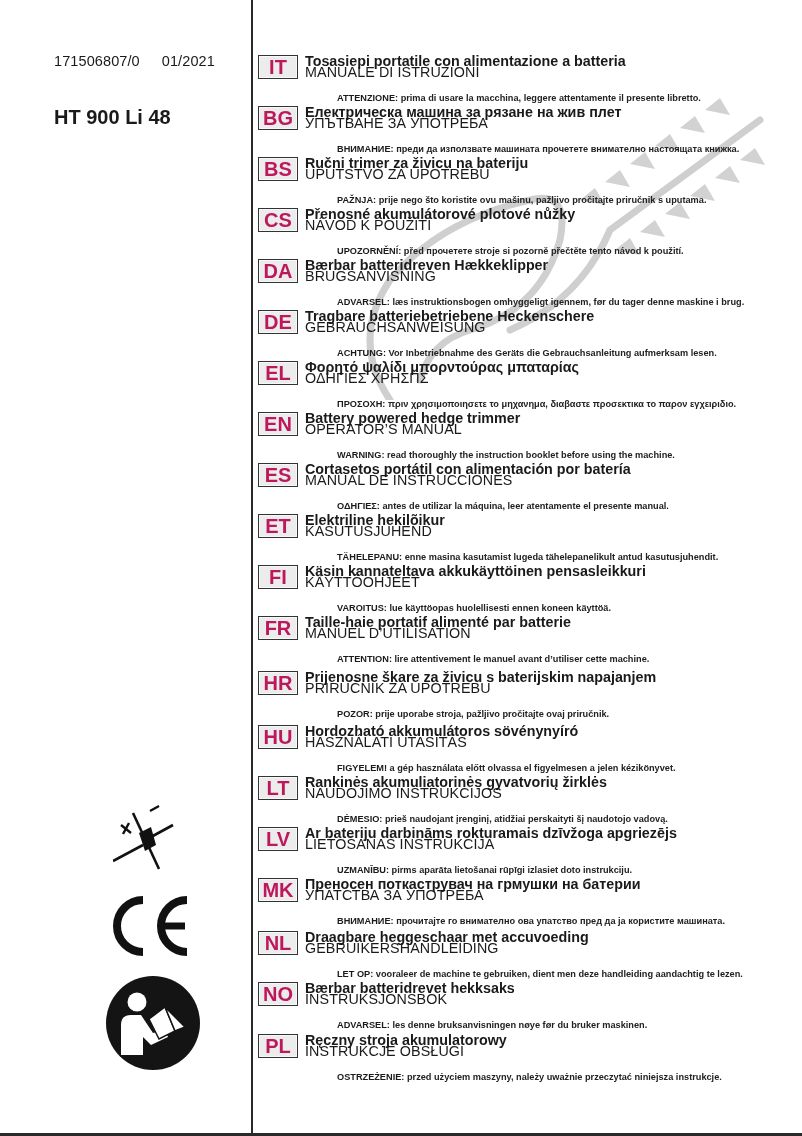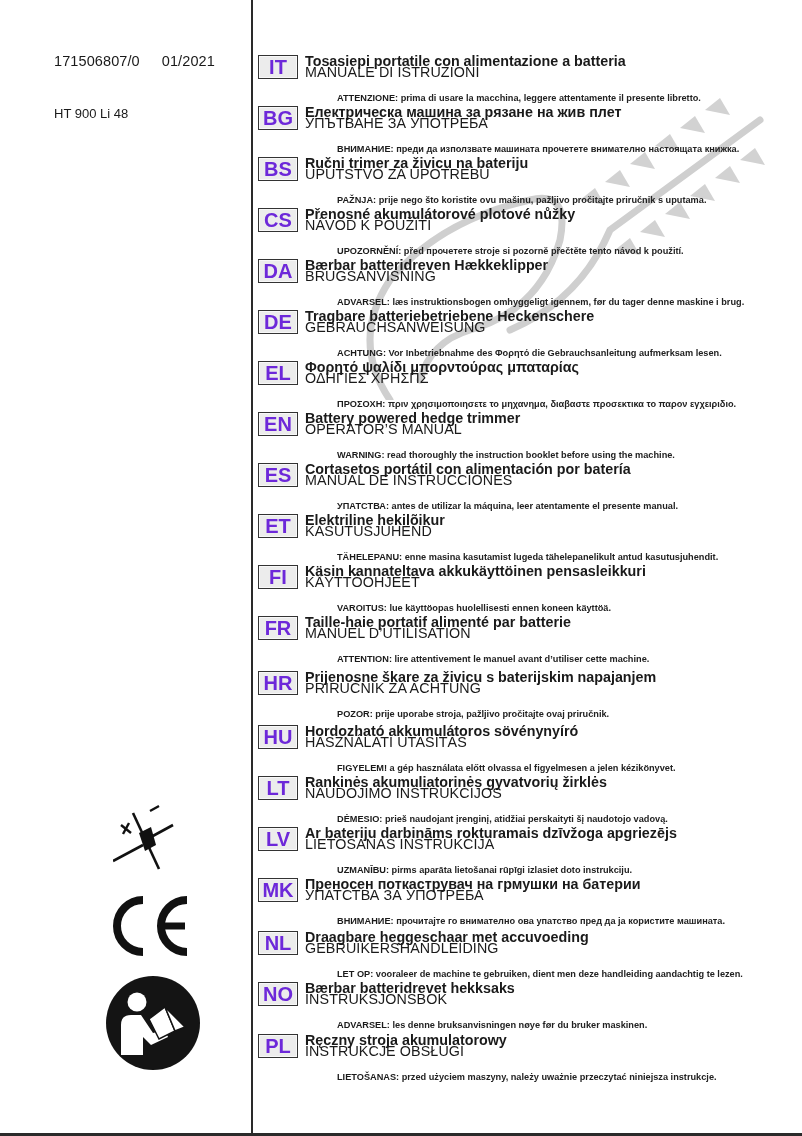--- a/index.html
+++ b/index.html
@@ -3,32 +3,32 @@
 <meta charset="utf-8">
 <style>
   html, body { margin:0; padding:0; background:#ffffff; }
   body { width:802px; height:1136px; position:relative; overflow:hidden;
          font-family:"Liberation Sans", sans-serif; color:#1a1a1a; }
   .divider { position:absolute; left:251px; top:0; width:2px; height:1133px; background:#2a2a2a; }
   .bottom-rule { position:absolute; left:0; top:1133px; width:802px; height:3px; background:#2a2a2a; }
   .left-col { position:absolute; left:0; top:0; width:251px; height:1133px; }
   .doc-code { position:absolute; left:54px; top:53px; font-size:14.5px; letter-spacing:0.1px; }
   .doc-code span + span { margin-left:22px;margin-top:24px; }
-  .model { position:absolute; left:54px; top:106px; font-size:13px; font-weight:normal; }
+  .model { position:absolute; left:54px; top:106px; font-size:20px; font-weight:bold; }
   .icon-battery { position:absolute; left:113px; top:803px; width:64px; height:74px; }
   .icon-ce { position:absolute; left:113px; top:896px; width:80px; height:60px; }
   .icon-manual { position:absolute; left:105px; top:975px; width:96px; height:96px; }
 
   .watermark { position:absolute; left:330px; top:80px; width:460px; height:320px; pointer-events:none; }
 
   .entries { position:absolute; left:258px; top:53px; width:540px; }
   .entry { position:absolute; left:0; width:540px; }
   .code { position:absolute; left:0; top:2px; width:38px; height:22px;
           border:1.5px solid #333; background:#ececec;
-          font-weight:bold; font-size:20px; line-height:22px; text-align:center; color:#6d28d9;
+          font-weight:bold; font-size:20px; line-height:22px; text-align:center; color:#be185d;
           box-shadow: inset 0 0 0 1px #f8f8f8; }
   .title { position:absolute; left:47px; top:0; font-weight:bold; font-size:14.3px; white-space:nowrap; line-height:16px; }
   .subtitle { position:absolute; left:47px; top:11px; font-size:14.3px; white-space:nowrap; line-height:16px; letter-spacing:0.1px; }
   .warning { position:absolute; left:47px; top:40px; font-size:9.2px; white-space:nowrap; line-height:11px;margin-left:32px; }
   .warning b { font-weight:bold; }
   .warning .wtxt { font-weight:bold; color:#222; }
 </style>
 </head>
 <body>
 
@@ -114,39 +114,39 @@
     <div class="entry" style="top: 204px;">
       <div class="code">DA</div>
       <div class="title">Bærbar batteridreven Hækkeklipper</div>
       <div class="subtitle">BRUGSANVISNING</div>
       <div class="warning"><b>ADVARSEL:</b><span class="wtxt"> læs instruktionsbogen omhyggeligt igennem, før du tager denne maskine i brug.</span></div>
     </div>
     <div class="entry" style="top: 255px;">
       <div class="code">DE</div>
       <div class="title">Tragbare batteriebetriebene Heckenschere</div>
       <div class="subtitle">GEBRAUCHSANWEISUNG</div>
-      <div class="warning"><b>ACHTUNG:</b><span class="wtxt"> Vor Inbetriebnahme des Φορητό die Gebrauchsanleitung aufmerksam lesen.</span></div>
+      <div class="warning"><b>ACHTUNG:</b><span class="wtxt"> Vor Inbetriebnahme des Geräts die Gebrauchsanleitung aufmerksam lesen.</span></div>
     </div>
     <div class="entry" style="top: 306px;">
       <div class="code">EL</div>
       <div class="title">Φορητό ψαλίδι μπορντούρας μπαταρίας</div>
       <div class="subtitle">ΟΔΗΓΙΕΣ ΧΡΗΣΠΣ</div>
       <div class="warning"><b>ΠΡΟΣΟΧΗ:</b><span class="wtxt"> πριν χρησιμοποιησετε το μηχανημα, διαβαστε προσεκτικα το παρον εγχειριδιο.</span></div>
     </div>
     <div class="entry" style="top: 357px;">
       <div class="code">EN</div>
       <div class="title">Battery powered hedge trimmer</div>
       <div class="subtitle">OPERATOR’S MANUAL</div>
       <div class="warning"><b>WARNING:</b><span class="wtxt"> read thoroughly the instruction booklet before using the machine.</span></div>
     </div>
     <div class="entry" style="top: 408px;">
       <div class="code">ES</div>
       <div class="title">Cortasetos portátil con alimentación por batería</div>
       <div class="subtitle">MANUAL DE INSTRUCCIONES</div>
-      <div class="warning"><b>УПАТСТВА:</b><span class="wtxt"> antes de utilizar la máquina, leer atentamente el presente manual.</span></div>
+      <div class="warning"><b>ΟΔΗΓΙΕΣ:</b><span class="wtxt"> antes de utilizar la máquina, leer atentamente el presente manual.</span></div>
     </div>
     <div class="entry" style="top: 459px;">
       <div class="code">ET</div>
       <div class="title">Elektriline hekilõikur</div>
       <div class="subtitle">KASUTUSJUHEND</div>
       <div class="warning"><b>TÄHELEPANU:</b><span class="wtxt"> enne masina kasutamist lugeda tähelepanelikult antud kasutusjuhendit.</span></div>
     </div>
     <div class="entry" style="top: 510px;">
       <div class="code">FI</div>
       <div class="title">Käsin kannateltava akkukäyttöinen pensasleikkuri</div>
@@ -155,21 +155,21 @@
     </div>
     <div class="entry" style="top: 561px;">
       <div class="code">FR</div>
       <div class="title">Taille-haie portatif alimenté par batterie</div>
       <div class="subtitle">MANUEL D’UTILISATION</div>
       <div class="warning"><b>ATTENTION:</b><span class="wtxt"> lire attentivement le manuel avant d’utiliser cette machine.</span></div>
     </div>
     <div class="entry" style="top: 616px;">
       <div class="code">HR</div>
       <div class="title">Prijenosne škare za živicu s baterijskim napajanjem</div>
-      <div class="subtitle">PRIRUČNIK ZA ACHTUNG</div>
+      <div class="subtitle">PRIRUČNIK ZA UPOTREBU</div>
       <div class="warning"><b>POZOR:</b><span class="wtxt"> prije uporabe stroja, pažljivo pročitajte ovaj priručnik.</span></div>
     </div>
     <div class="entry" style="top: 670px;">
       <div class="code">HU</div>
       <div class="title">Hordozható akkumulátoros sövénynyíró</div>
       <div class="subtitle">HASZNÁLATI UTASÍTÁS</div>
       <div class="warning"><b>FIGYELEM!</b><span class="wtxt"> a gép használata előtt olvassa el figyelmesen a jelen kézikönyvet.</span></div>
     </div>
     <div class="entry" style="top: 721px;">
       <div class="code">LT</div>
@@ -198,17 +198,17 @@
     <div class="entry" style="top: 927px;">
       <div class="code">NO</div>
       <div class="title">Bærbar batteridrevet hekksaks</div>
       <div class="subtitle">INSTRUKSJONSBOK</div>
       <div class="warning"><b>ADVARSEL:</b><span class="wtxt"> les denne bruksanvisningen nøye før du bruker maskinen.</span></div>
     </div>
     <div class="entry" style="top: 979px;">
       <div class="code">PL</div>
       <div class="title">Ręczny stroja akumulatorowy</div>
       <div class="subtitle">INSTRUKCJE OBSŁUGI</div>
-      <div class="warning"><b>LIETOŠANAS:</b><span class="wtxt"> przed użyciem maszyny, należy uważnie przeczytać niniejsza instrukcje.</span></div>
+      <div class="warning"><b>OSTRZEŻENIE:</b><span class="wtxt"> przed użyciem maszyny, należy uważnie przeczytać niniejsza instrukcje.</span></div>
     </div>
   </div>
 
 <div class="bottom-rule"></div>
 
 </body></html>

